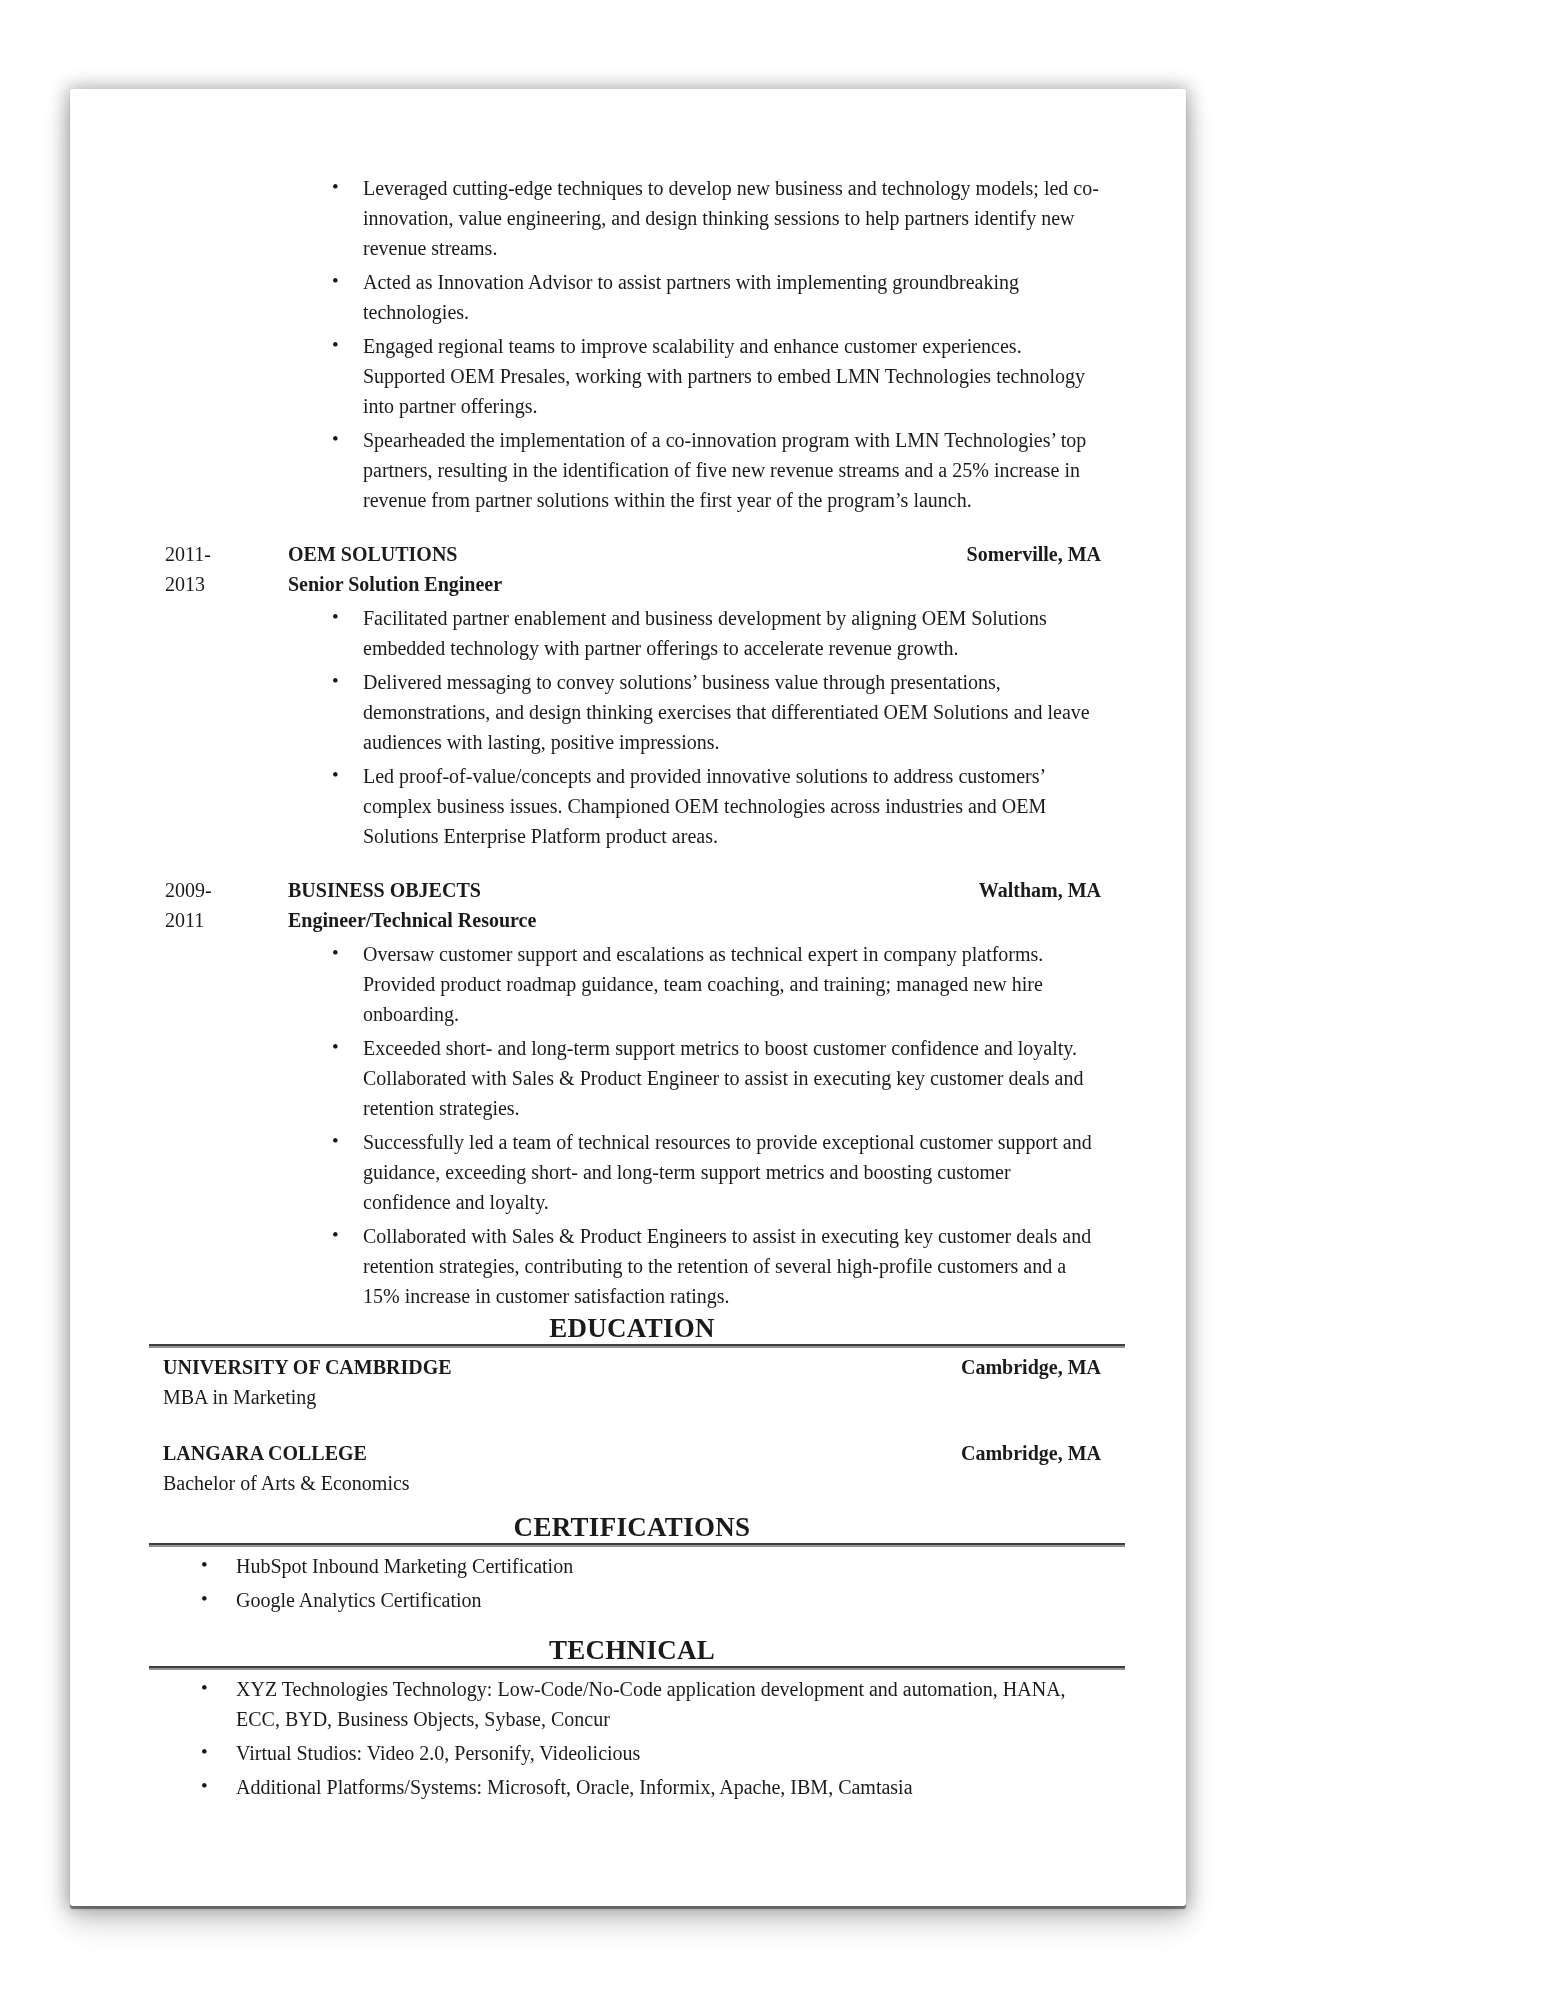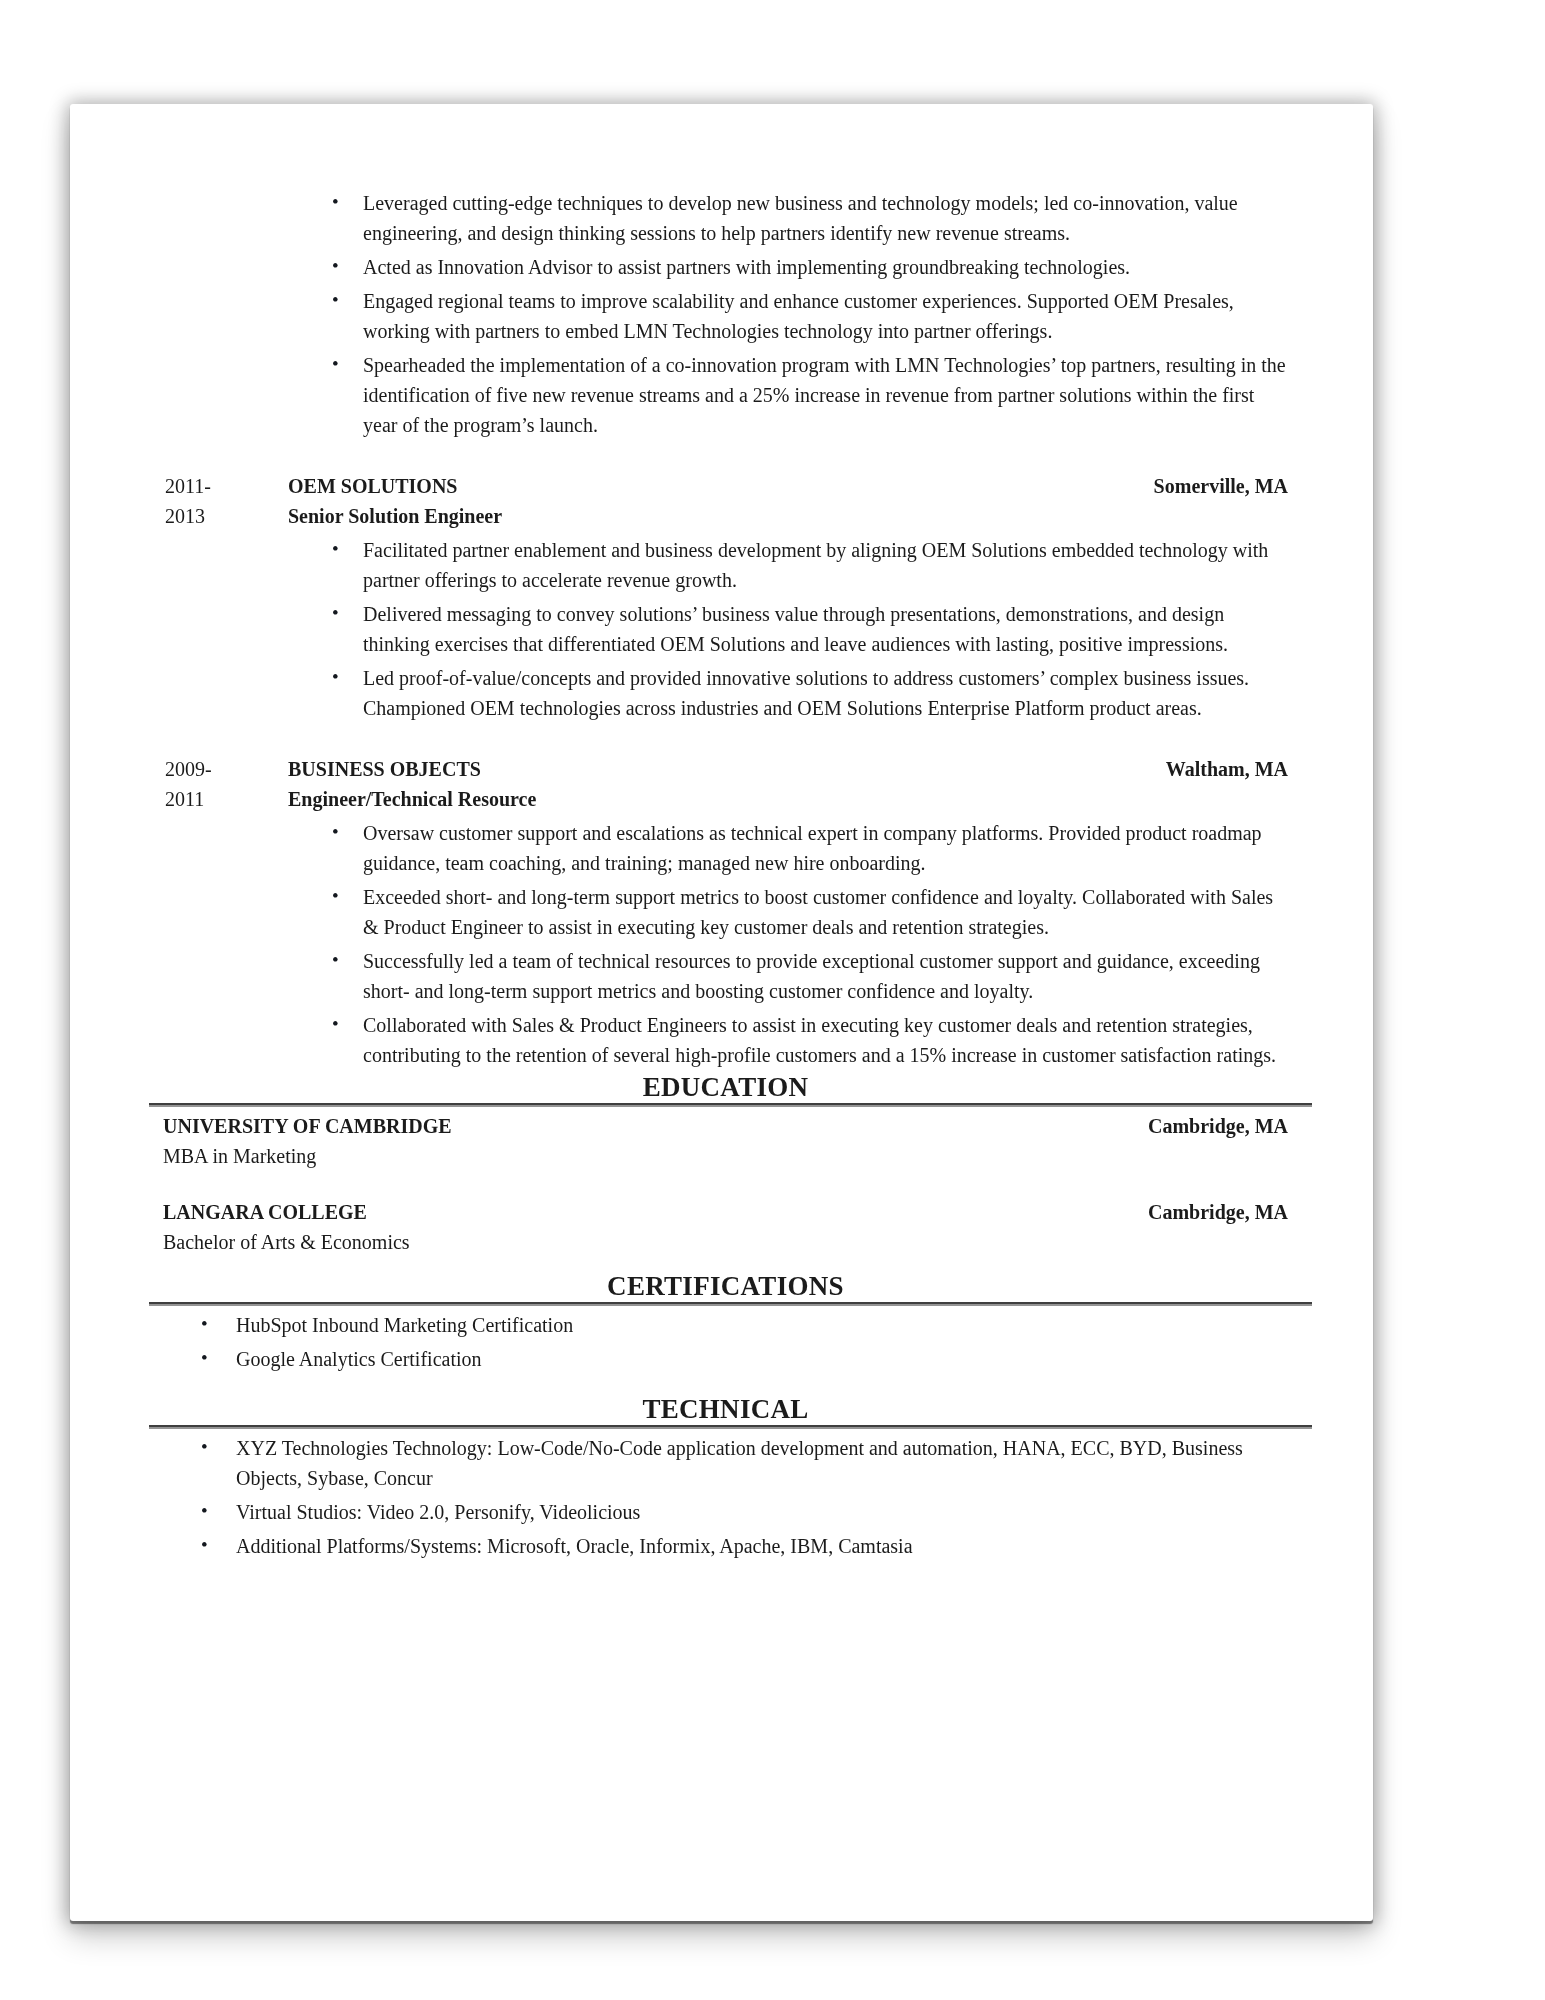--- a/index.html
+++ b/index.html
@@ -4,22 +4,22 @@
 <style>
   html,body { margin:0; padding:0; }
   body {
     width:1545px; height:2000px; position:relative;
     background:#ffffff;
     font-family:"Liberation Serif","DejaVu Serif",serif;
     color:#1b1b1b;
     -webkit-font-smoothing:antialiased;
   }
   .sheet {
-    position:absolute; left:70px; top:104px;
-    width:1303px; height:1817px;
+    position:absolute; left:70px; top:89px;
+    width:1116px; height:1817px;
     background:#ffffff; border-radius:3px;
     box-shadow:
       0 3px 1px rgba(35,35,35,0.55),
       0 0 18px 3px rgba(0,0,0,0.28),
       0 16px 30px rgba(0,0,0,0.20);
   }
   .content {
     padding:84px 85px 0 93px;
     font-size:20px; line-height:30px;
   }
@@ -29,21 +29,21 @@
   ul.deep li::before {
     content:"\2022"; position:absolute; left:169px; top:-1px;
     font-size:19px; color:#14181f;
   }
   ul.shallow { }
   ul.shallow li { position:relative; padding-left:73px; }
   ul.shallow li::before {
     content:"\2022"; position:absolute; left:38px; top:-1px;
     font-size:19px; color:#14181f;
   }
-  .job { margin-top:31px; }
+  .job { margin-top:24px; }
   .job-head { position:relative; }
   .dates { position:absolute; left:2px; top:0; width:120px; }
   .job-main { margin-left:125px; }
   .rowline { display:flex; justify-content:space-between; align-items:baseline;gap:10px; }
   .bold { font-weight:bold; }
   .job ul.deep { margin-top:4px; }
   .section { margin-top:16px; }
   .section.first { margin-top:4px; }
   .section.tech { margin-top:22px; }
   h2 {

